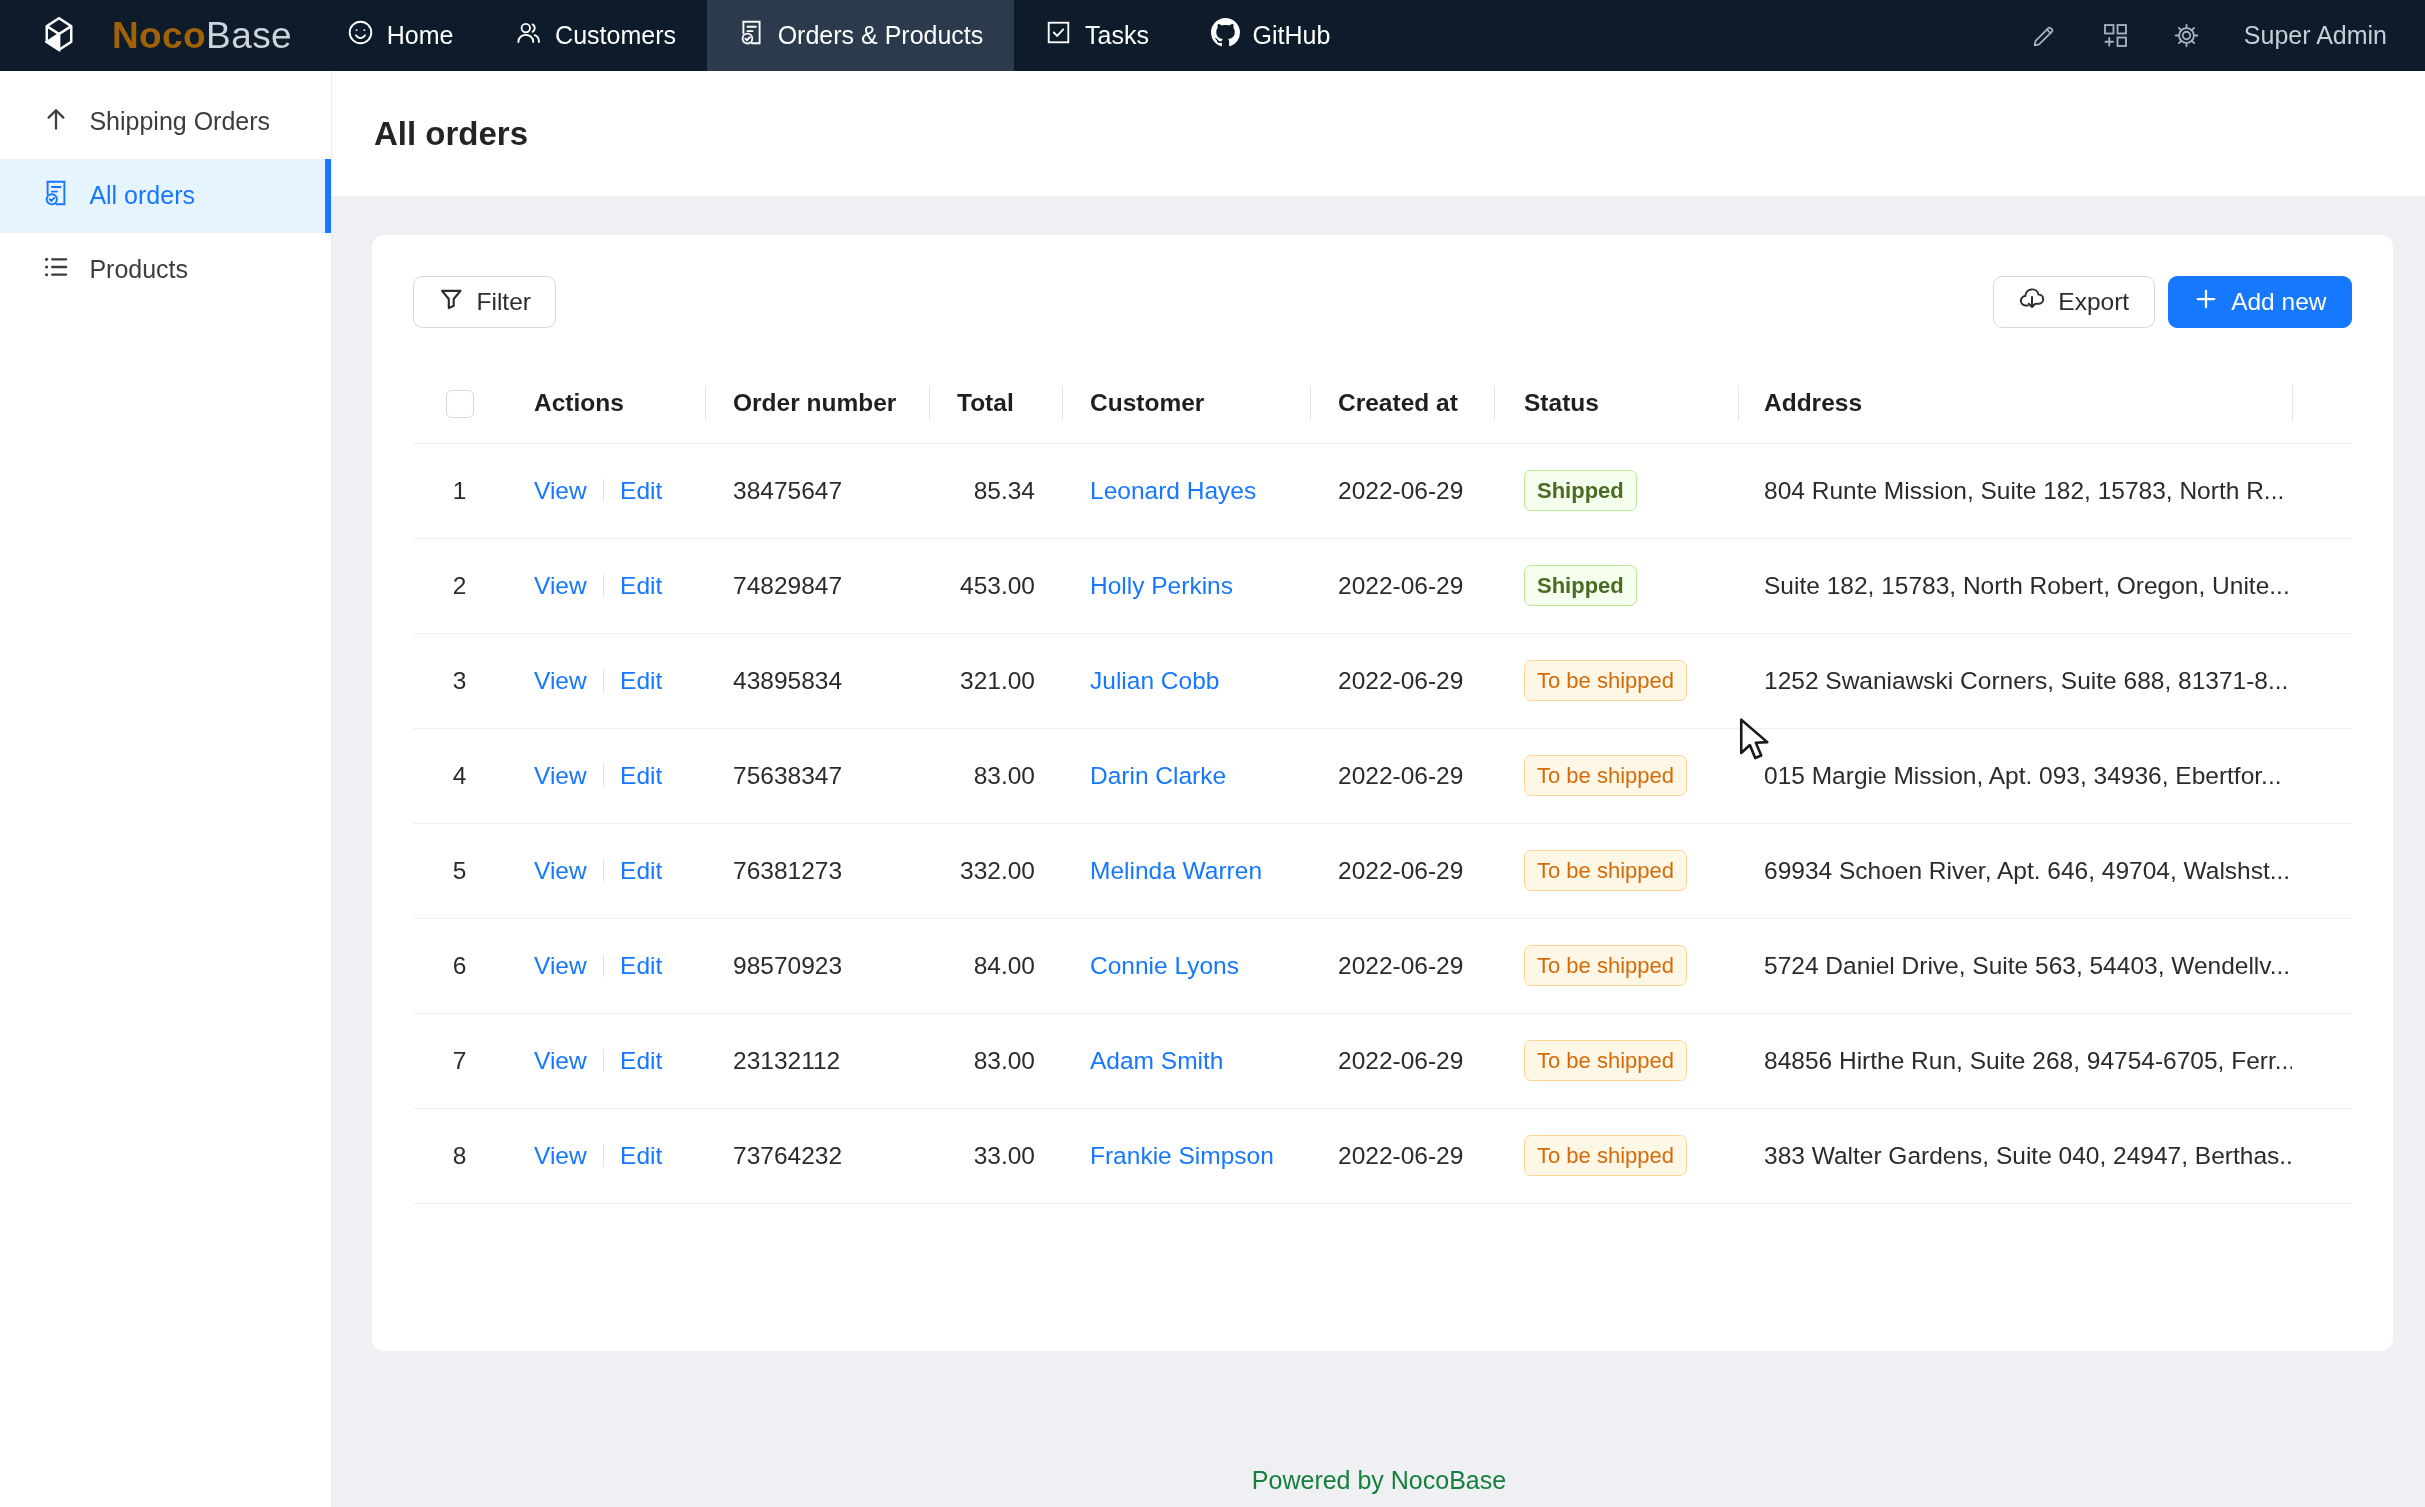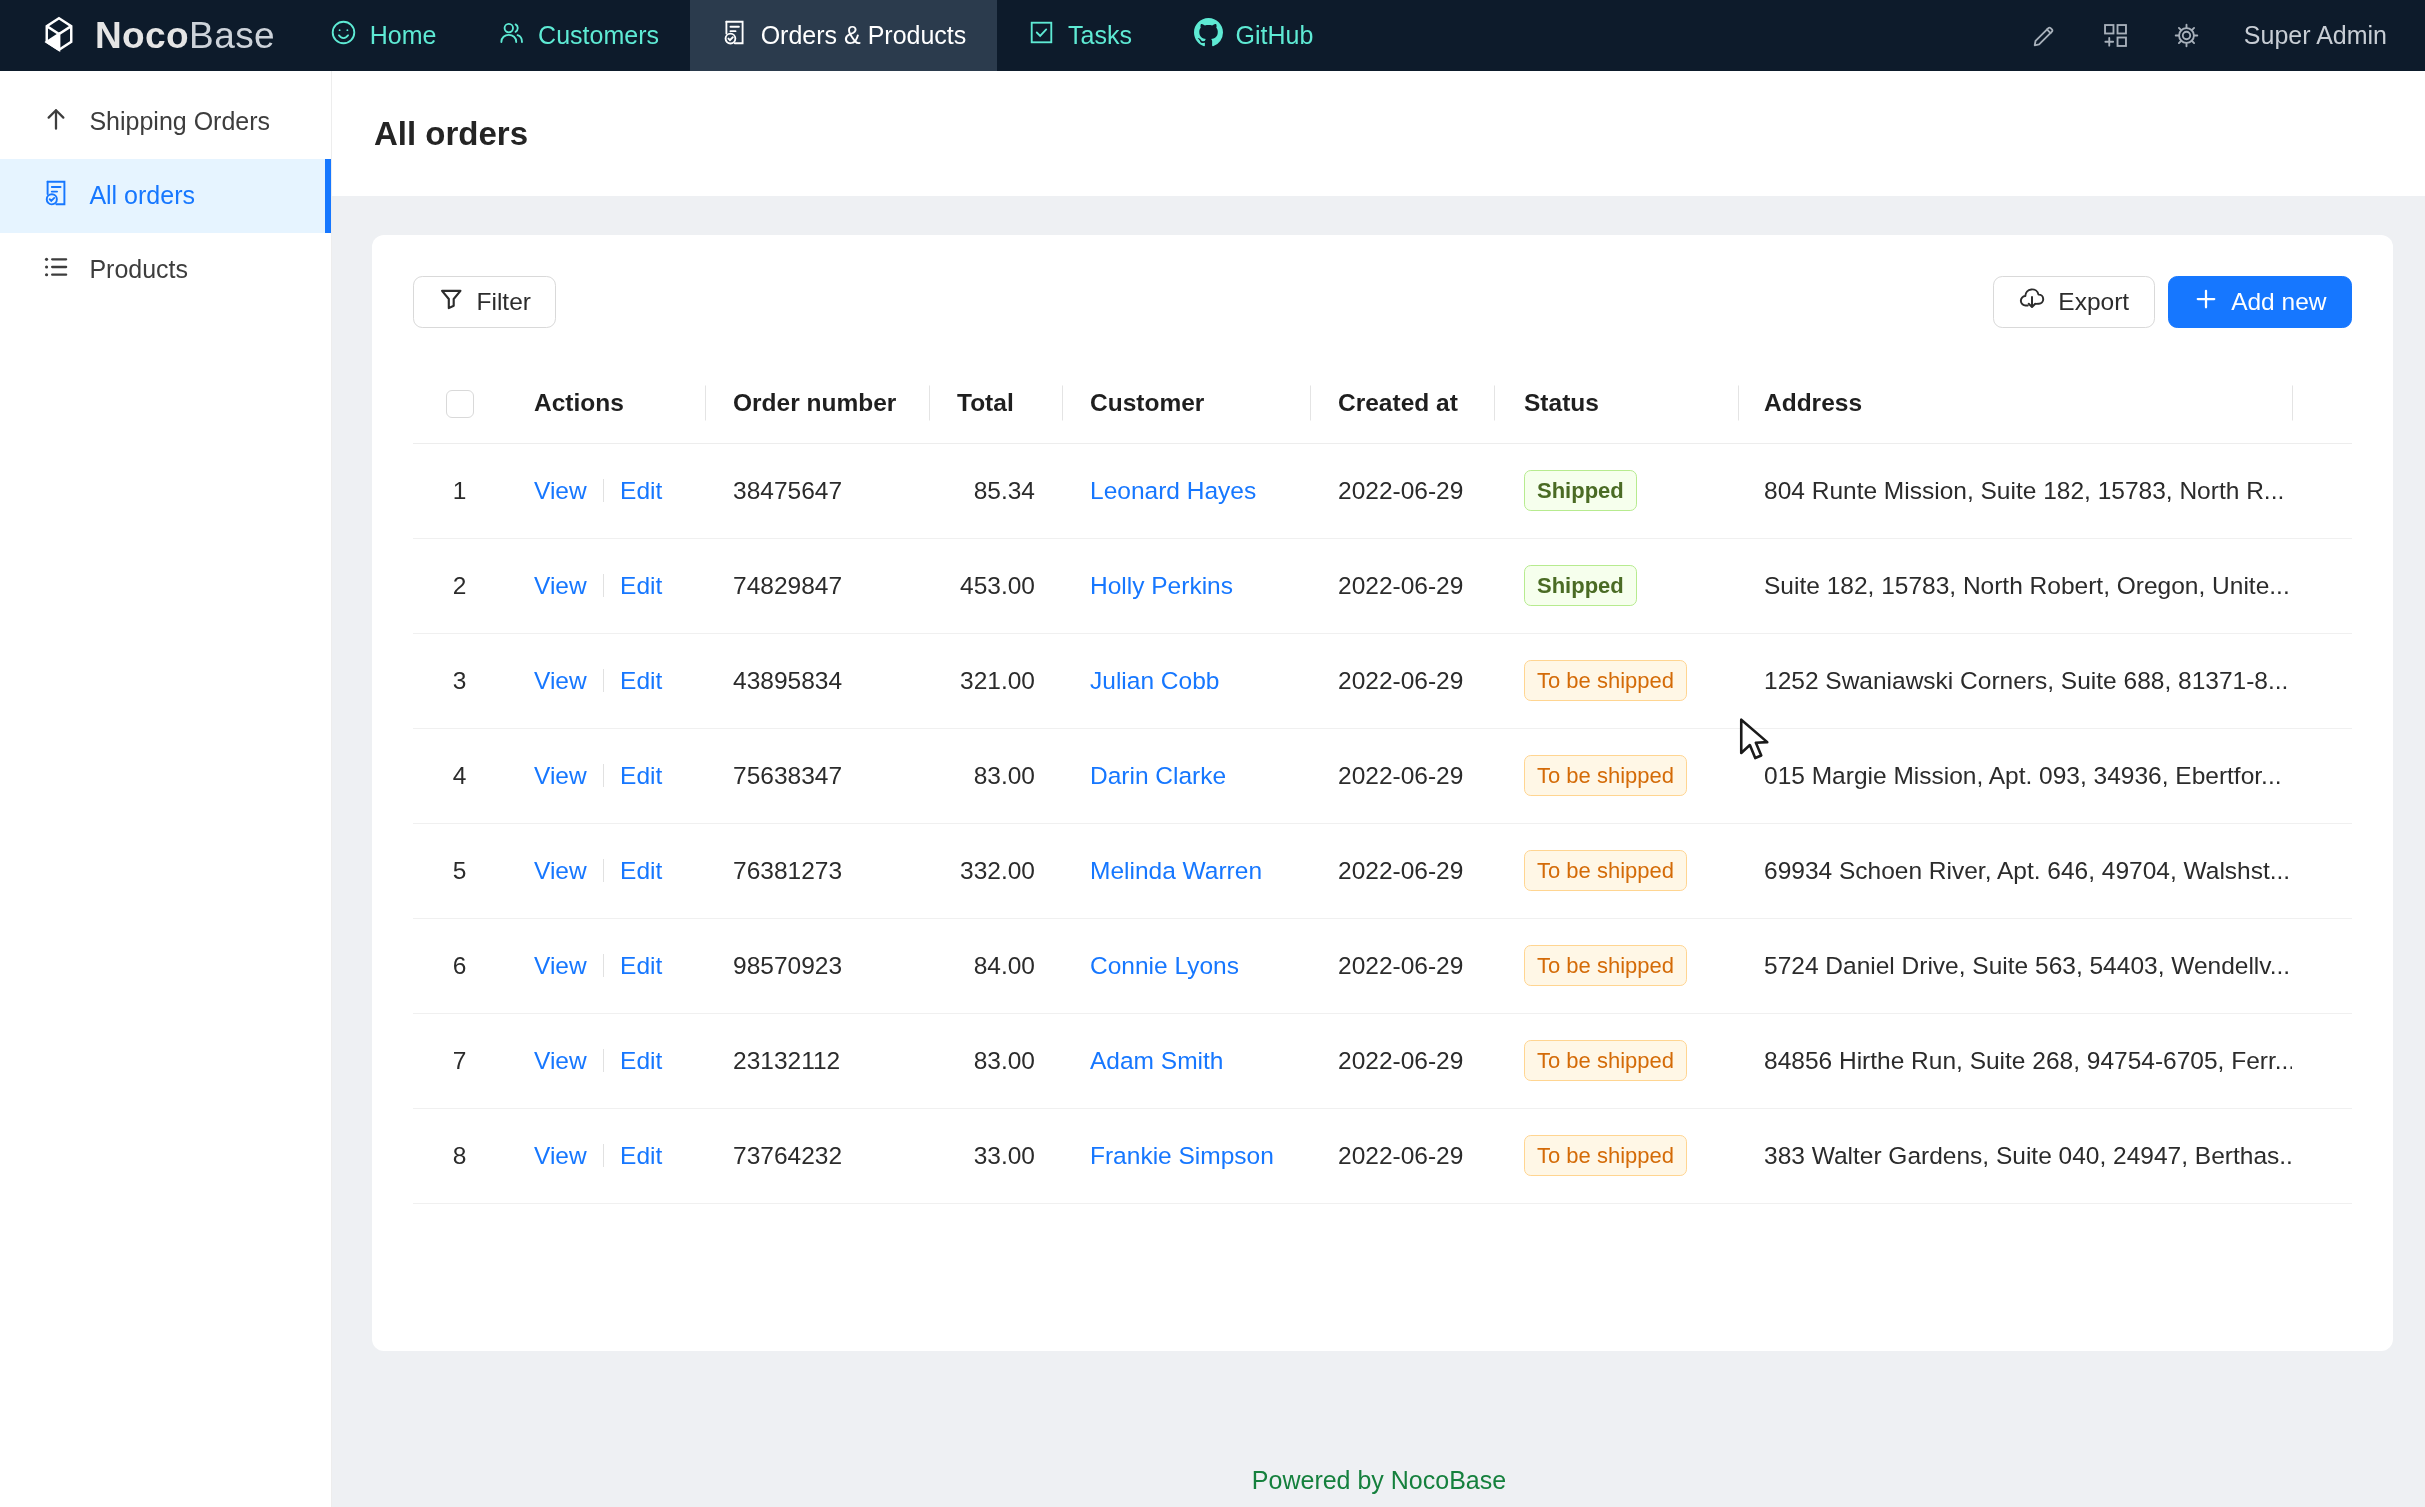--- a/index.html
+++ b/index.html
@@ -12,25 +12,25 @@
     color:#2b2b2b;
   }
 
   
   .topnav {
     position:absolute; top:0; left:0; right:0; height:71px;
     background:#0d1b2b; display:flex; align-items:center;
   }
   .logo { display:flex; align-items:center; gap:15px; margin:0 24px 0 38px; cursor:pointer; }
   .logo-text { font-size:37px; letter-spacing:0.4px; }
-  .logo-bold { color:#e5e5e5; font-weight:700; }
+  .logo-bold { color:#a16207; font-weight:700;margin-left:17px; }
   .logo-light { color:#cdd3da; font-weight:300; }
   .nav-item {
     display:flex; align-items:center; gap:12.7px; height:71px; padding:0 31px;
-    color:#5eead4; font-size:25px; cursor:pointer; white-space:nowrap;
+    color:#ffffff; font-size:25px; cursor:pointer; white-space:nowrap;
   }
   .nav-item.active { background:#2b3b4d; color:#ffffff; }
   .nav-item svg { flex:0 0 auto; }
   .nav-right { margin-left:auto; display:flex; align-items:center; padding-right:39px; }
   .nav-icon-btn { padding:0 22px; height:71px; display:flex; align-items:center; color:#a7b0ba; cursor:pointer; }
   .nav-user { color:#c7cdd4; font-size:25px; padding-left:22px; cursor:pointer; }
 
   
   .sidebar {
     position:absolute; top:71px; left:0; bottom:0; width:332px;

